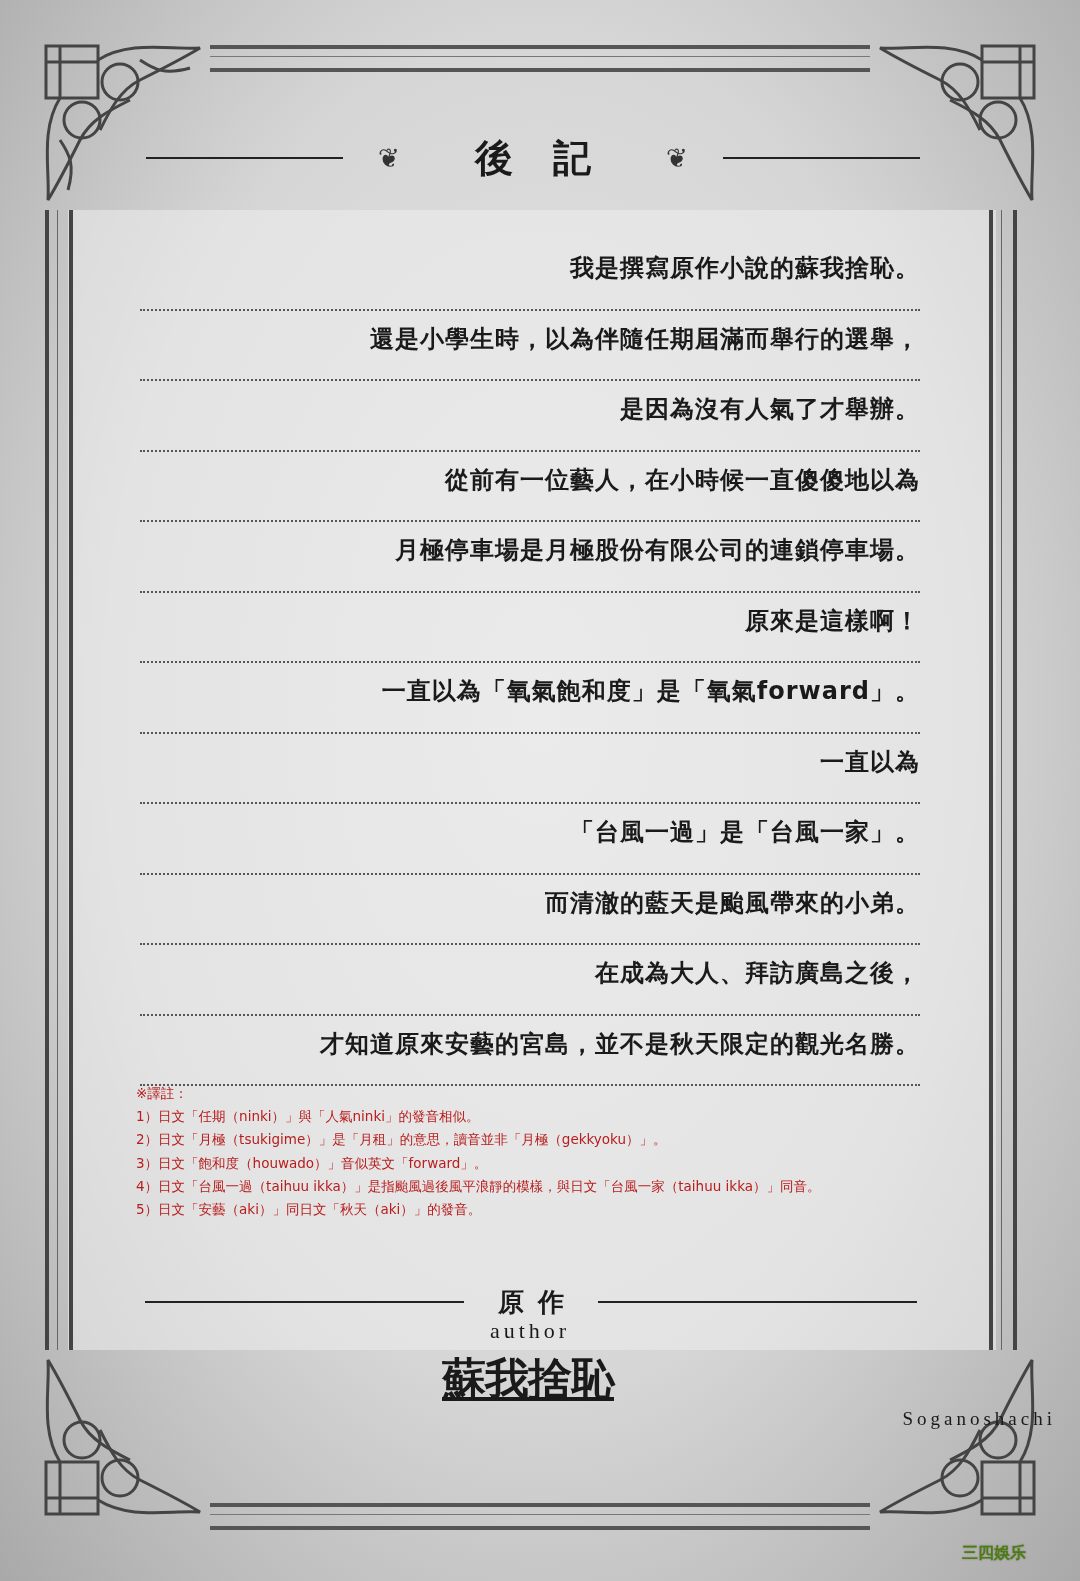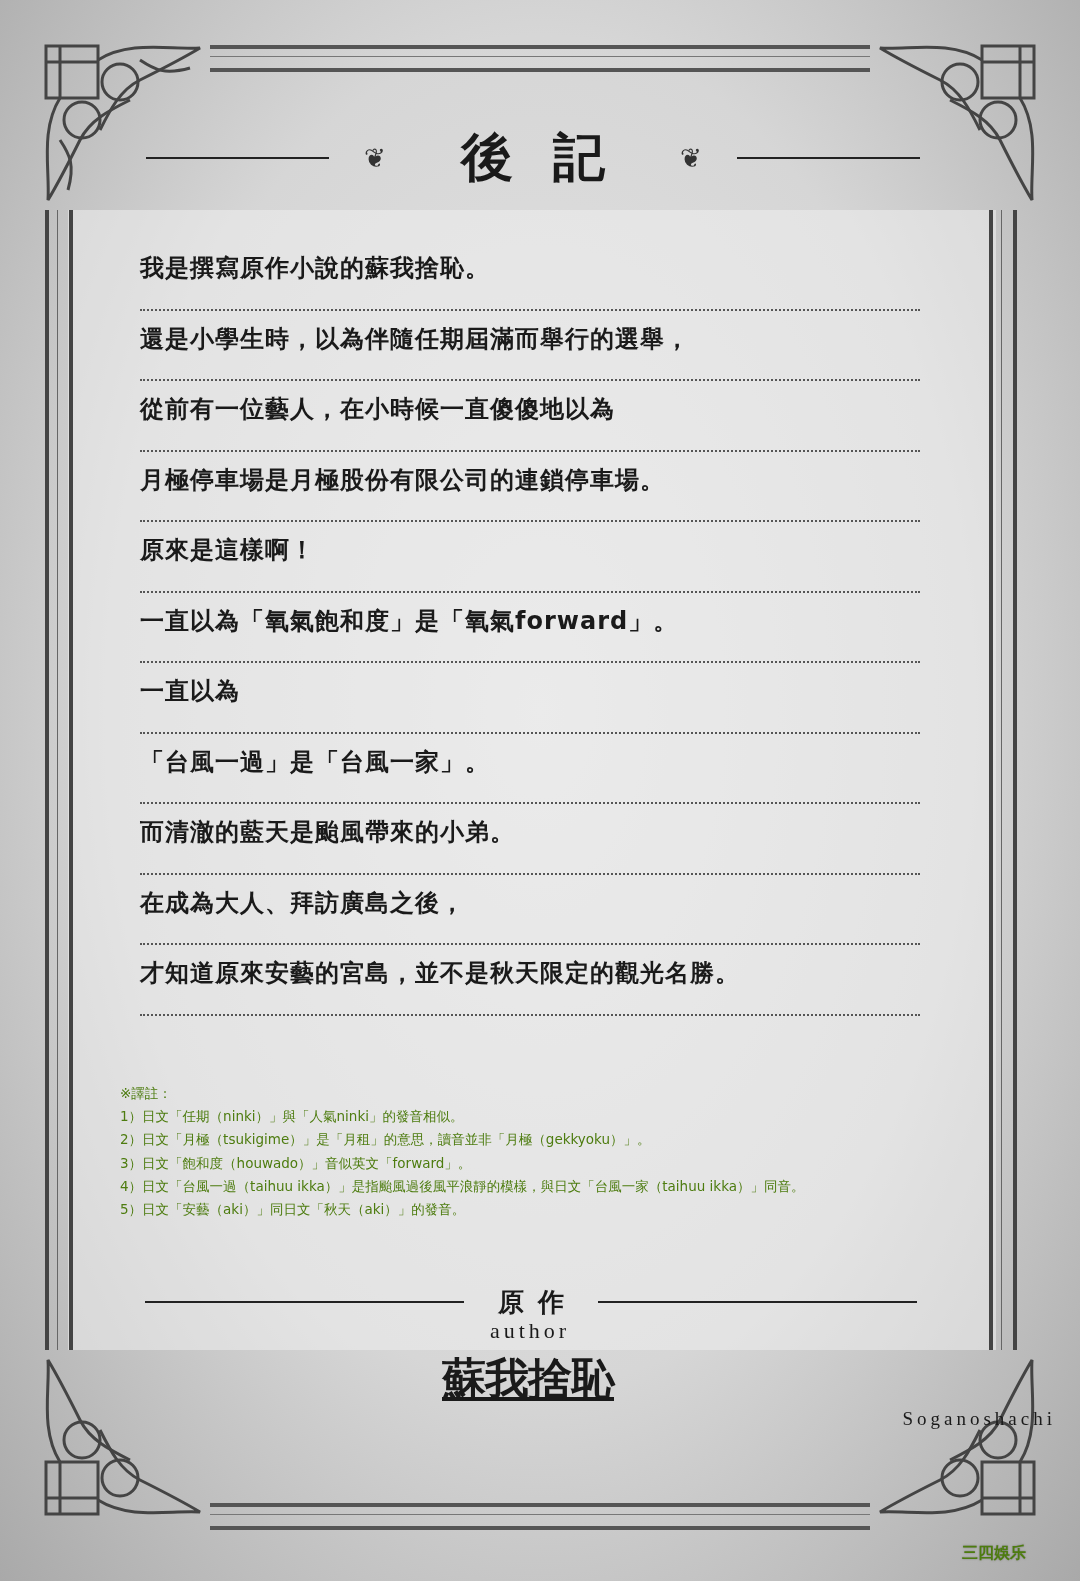--- a/index.html
+++ b/index.html
@@ -33,28 +33,28 @@
   
   .corner { position:absolute; width:170px; height:170px; }
   .corner.tl { left:40px; top:40px; }
   .corner.tr { left:870px; top:40px; transform:scaleX(-1); }
   .corner.bl { left:40px; top:1350px; transform:scaleY(-1); }
   .corner.br { left:870px; top:1350px; transform:scale(-1,-1); }
 
   .header { position:absolute; left:146px; top:128px; width:774px; height:60px; display:flex; align-items:center; }
   .header .rule { flex:1; height:2px; background:#222; }
   .header .orn { width:28px; font-size:26px; color:#333; text-align:center; margin:0 32px; }
-  .header .title { font-family:Liberation Mono, monospace; font-weight:bold; font-size:52px; letter-spacing:40px; padding-left:40px; }
+  .header .title { font-family:Liberation Mono, monospace; font-weight:bold; font-size:38px; letter-spacing:40px; padding-left:40px; }
 
   .lines { position:absolute; left:140px; top:240px; width:780px; }
   .line { height:70.5px; position:relative; }
-  .line .txt { position:absolute; left:0; right:0; top:12px; text-align:left; font-size:24px; font-weight:bold; letter-spacing:1px; }
+  .line .txt { position:absolute; left:0; right:0; top:12px; text-align:right; font-size:24px; font-weight:bold; letter-spacing:1px; }
   .line .dots { position:absolute; left:0; right:0; bottom:0; border-bottom:2px dotted #555; }
 
-  .notes { position:absolute; left:120px; top:1082px; width:840px; font-size:13.5px; line-height:23.2px; color:#4d7c0f; }
+  .notes { position:absolute; left:136px; top:1082px; width:840px; font-size:13.5px; line-height:23.2px; color:#b91c1c; }
   .notes div { white-space:nowrap; }
 
   .credit { position:absolute; left:145px; top:1282px; width:772px; height:40px; display:flex; align-items:center; }
   .credit .rule { flex:1; height:2px; background:#222; }
   .credit .label { font-family:Liberation Serif, serif; font-weight:bold; font-size:26px; letter-spacing:14px; padding-left:14px; margin:12px 20px; }
   .role-en { position:absolute; left:0; width:1060px; top:1318px; text-align:center; font-family:"Liberation Serif", serif; font-size:22px; letter-spacing:4px; }
   .author-name { position:absolute; left:0; width:1056px; top:1350px; text-align:center; font-weight:bold; font-size:44px; letter-spacing:-1px;text-decoration:underline; }
   .author-en { position:absolute; left:0; width:1056px; top:1408px; text-align:right; font-family:"Liberation Serif", serif; font-size:19px; letter-spacing:4px; }
   .watermark { position:absolute; left:962px; top:1543px; font-size:16px; font-weight:bold; color:#4d7c0f; text-shadow:0 0 2px #777; }
 </style>
@@ -139,20 +139,24 @@
   <div class="lines">
     <div class="line">
         <div class="txt">我是撰寫原作小說的蘇我捨恥。</div>
         <div class="dots"></div>
       </div>
     <div class="line">
         <div class="txt">還是小學生時，以為伴隨任期屆滿而舉行的選舉，</div>
         <div class="dots"></div>
       </div>
     <div class="line">
+        <div class="txt">是因為沒有人氣了才舉辦。</div>
+        <div class="dots"></div>
+      </div>
+    <div class="line">
         <div class="txt">從前有一位藝人，在小時候一直傻傻地以為</div>
         <div class="dots"></div>
       </div>
     <div class="line">
         <div class="txt">月極停車場是月極股份有限公司的連鎖停車場。</div>
         <div class="dots"></div>
       </div>
     <div class="line">
         <div class="txt">原來是這樣啊！</div>
         <div class="dots"></div>

